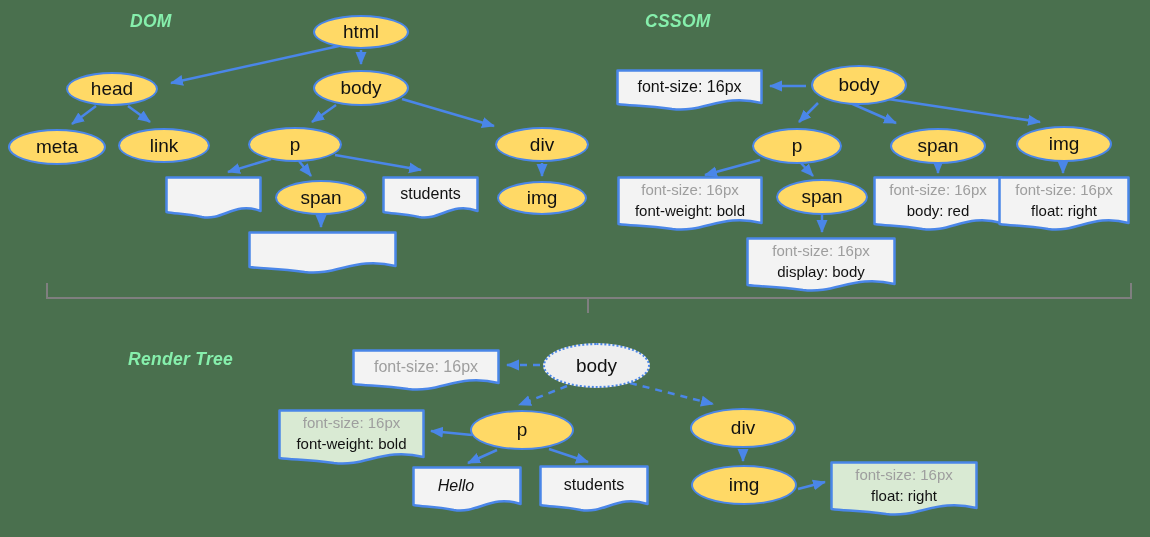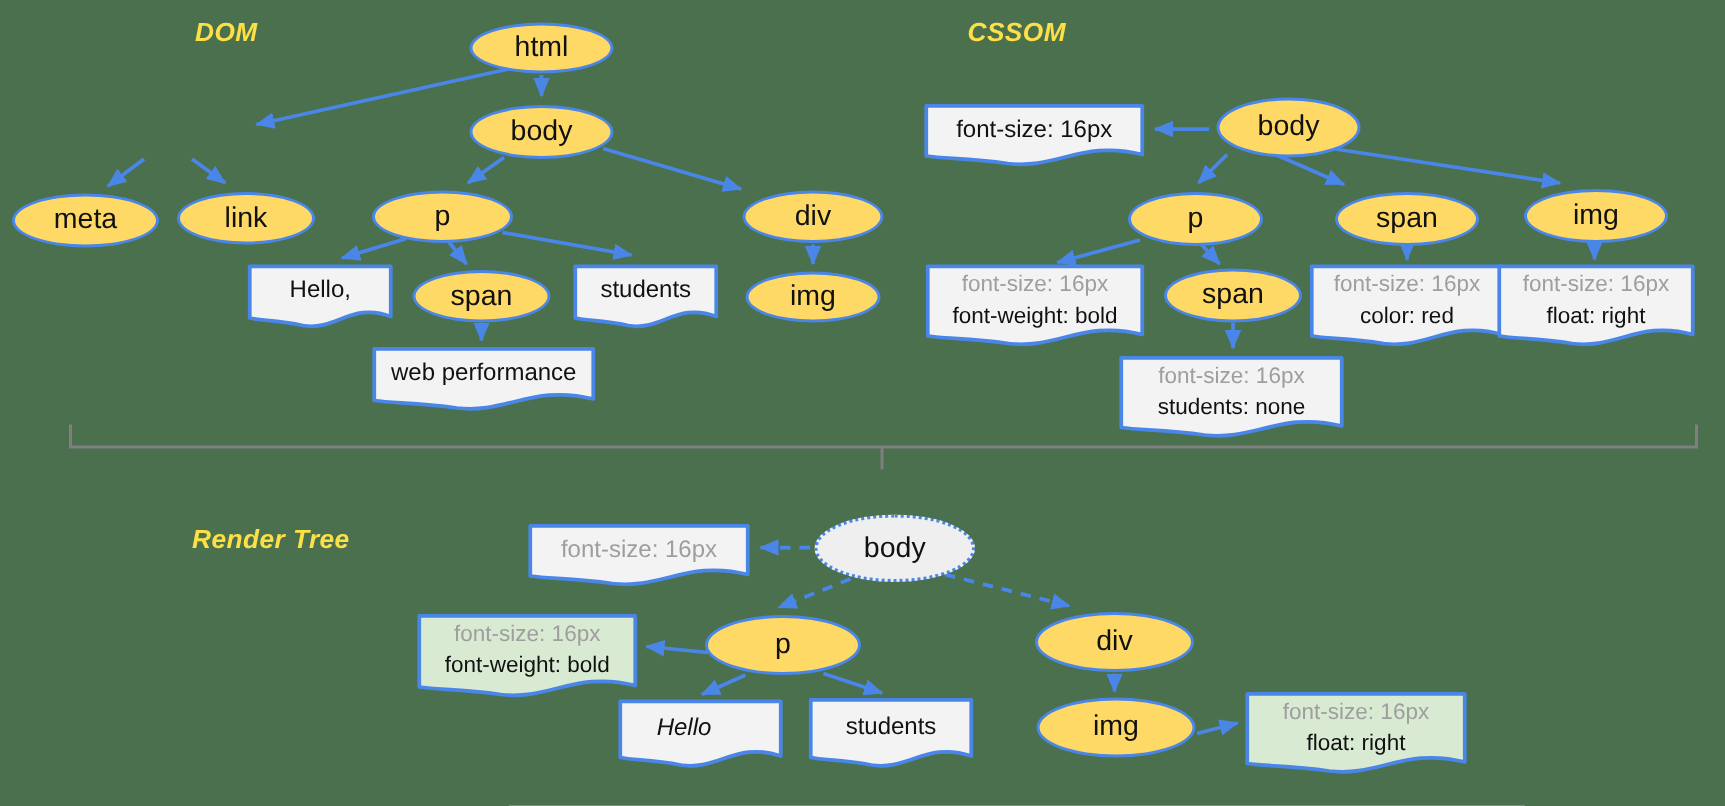--- a/index.html
+++ b/index.html
@@ -4,21 +4,21 @@
 <style>
   :root{
     --bg:#4A704E; --node-fill:#FFD966; --stroke:#4A86E8; --doc-fill:#F3F3F3;
     --render-doc-fill:#D9EAD3; --render-root-fill:#EFEFEF; --muted:#9E9E9E;
     --text:#111111; --brace:#7F7F7F;
   }
   html,body{margin:0;padding:0;}
   body{font-family:"Liberation Sans","DejaVu Sans",sans-serif;}
   .canvas{position:relative;width:1150px;height:537px;background:var(--bg);overflow:hidden;}
   #connectors{position:absolute;left:0;top:0;z-index:0;}
-  .title{position:absolute;z-index:2;font-style:italic;font-weight:900;font-size:17.5px;color:#fde047;letter-spacing:.3px;}
+  .title{position:absolute;z-index:2;font-style:italic;font-weight:900;font-size:17.5px;color:#86efac;letter-spacing:.3px;}
   .node{position:absolute;z-index:1;border-radius:50%;background:var(--node-fill);
     border:2.5px solid var(--stroke);box-sizing:border-box;
     display:flex;align-items:center;justify-content:center;
     font-size:19px;color:var(--text);}
   .node.root-light{background:var(--render-root-fill);border:2px dotted var(--stroke);}
   .docbox{position:absolute;z-index:1;box-sizing:border-box;font-size:15px;}
   .docbox svg{position:absolute;left:0;top:0;overflow:visible;}
   .docbox svg path{fill:var(--doc-fill);stroke:var(--stroke);stroke-width:2.5;stroke-linejoin:round;}
   .docbox.green svg path{fill:var(--render-doc-fill);}
   .docbox .txt{position:relative;height:calc(100% - 9px);display:flex;flex-direction:column;
@@ -73,51 +73,46 @@
       <line x1="743" y1="449" x2="743" y2="461" marker-end="url(#ah)"></line>
       <line x1="798" y1="489" x2="825" y2="482" marker-end="url(#ah)"></line>
     </g>
   </svg>
 
   <div class="title" style="left:130px;top:11px;">DOM</div>
   <div class="title" style="left:645px;top:11px;">CSSOM</div>
   <div class="title" style="left:128px;top:349px;text-align:center;">Render Tree</div>
 
   <div class="node" style="left:313px;top:15px;width:96px;height:34px;">html</div>
+  <div class="node" style="left:66px;top:72px;width:92px;height:34px;">head</div>
   <div class="node" style="left:313px;top:70px;width:96px;height:36px;">body</div>
   <div class="node" style="left:8px;top:129px;width:98px;height:36px;">meta</div>
   <div class="node" style="left:118px;top:128px;width:92px;height:35px;">link</div>
   <div class="node" style="left:248px;top:127px;width:94px;height:35px;">p</div>
   <div class="node" style="left:495px;top:127px;width:94px;height:35px;">div</div>
   <div class="node" style="left:275px;top:180px;width:92px;height:35px;">span</div>
   <div class="node" style="left:497px;top:181px;width:90px;height:34px;">img</div>
 
   <div class="docbox plain" style="left:165px;top:176px;width:97px;height:44px;">
       <svg width="97" height="48" viewBox="0 0 97 48">
         <path d="M1.5,1.5 H95.5 V35 C69.8,25 58.2,45 36.9,41 C19.4,37 9.7,38 1.5,36 Z"></path>
       </svg>
-    <div class="txt">
-        <div class="l-dark">Hello,</div>
-      </div>
   </div>
   <div class="docbox plain" style="left:382px;top:176px;width:97px;height:44px;">
       <svg width="97" height="48" viewBox="0 0 97 48">
         <path d="M1.5,1.5 H95.5 V35 C69.8,25 58.2,45 36.9,41 C19.4,37 9.7,38 1.5,36 Z"></path>
       </svg>
     <div class="txt">
         <div class="l-dark">students</div>
       </div>
   </div>
   <div class="docbox plain" style="left:248px;top:231px;width:149px;height:44px;">
       <svg width="149" height="48" viewBox="0 0 149 48">
         <path d="M1.5,1.5 H147.5 V35 C107.3,25 89.4,45 56.6,41 C29.8,37 14.9,38 1.5,36 Z"></path>
       </svg>
-    <div class="txt">
-        <div class="l-dark">web performance</div>
-      </div>
   </div>
 
   <div class="node" style="left:811px;top:65px;width:96px;height:40px;">body</div>
   <div class="node" style="left:752px;top:128px;width:90px;height:36px;">p</div>
   <div class="node" style="left:890px;top:128px;width:96px;height:36px;">span</div>
   <div class="node" style="left:1016px;top:126px;width:96px;height:36px;">img</div>
   <div class="node" style="left:776px;top:179px;width:92px;height:36px;">span</div>
 
   <div class="docbox plain" style="left:616px;top:69px;width:147px;height:43px;">
       <svg width="147" height="47" viewBox="0 0 147 47">
@@ -135,39 +130,39 @@
       <div class="l-muted">font-size: 16px</div>
       <div class="l-dark">font-weight: bold</div>
     </div>
   </div>
   <div class="docbox" style="left:873px;top:176px;width:130px;height:56px;">
       <svg width="130" height="60" viewBox="0 0 130 60">
         <path d="M1.5,1.5 H128.5 V47 C93.6,37 78.0,57 49.4,53 C26.0,49 13.0,50 1.5,48 Z"></path>
       </svg>
     <div class="txt">
       <div class="l-muted">font-size: 16px</div>
-      <div class="l-dark">color: red</div>
+      <div class="l-dark">body: red</div>
     </div>
   </div>
   <div class="docbox" style="left:998px;top:176px;width:132px;height:56px;">
       <svg width="132" height="60" viewBox="0 0 132 60">
         <path d="M1.5,1.5 H130.5 V47 C95.0,37 79.2,57 50.2,53 C26.4,49 13.2,50 1.5,48 Z"></path>
       </svg>
     <div class="txt">
       <div class="l-muted">font-size: 16px</div>
       <div class="l-dark">float: right</div>
     </div>
   </div>
   <div class="docbox" style="left:746px;top:237px;width:150px;height:56px;">
       <svg width="150" height="60" viewBox="0 0 150 60">
         <path d="M1.5,1.5 H148.5 V47 C108.0,37 90.0,57 57.0,53 C30.0,49 15.0,50 1.5,48 Z"></path>
       </svg>
     <div class="txt">
       <div class="l-muted">font-size: 16px</div>
-      <div class="l-dark">students: none</div>
+      <div class="l-dark">display: body</div>
     </div>
   </div>
 
   <div class="node root-light" style="left:543px;top:343px;width:107px;height:45px;">body</div>
   <div class="node" style="left:470px;top:410px;width:104px;height:40px;">p</div>
   <div class="node" style="left:690px;top:408px;width:106px;height:40px;">div</div>
   <div class="node" style="left:691px;top:465px;width:106px;height:40px;">img</div>
 
   <div class="docbox plain" style="left:352px;top:349px;width:148px;height:43px;">
       <svg width="148" height="47" viewBox="0 0 148 47">

